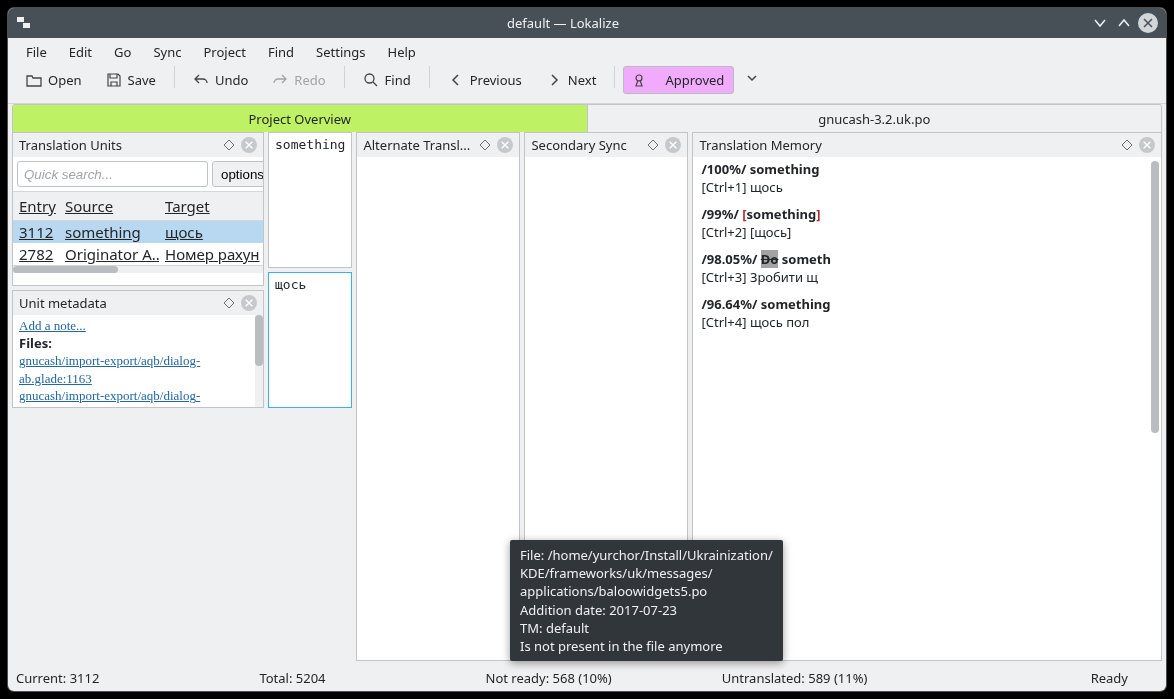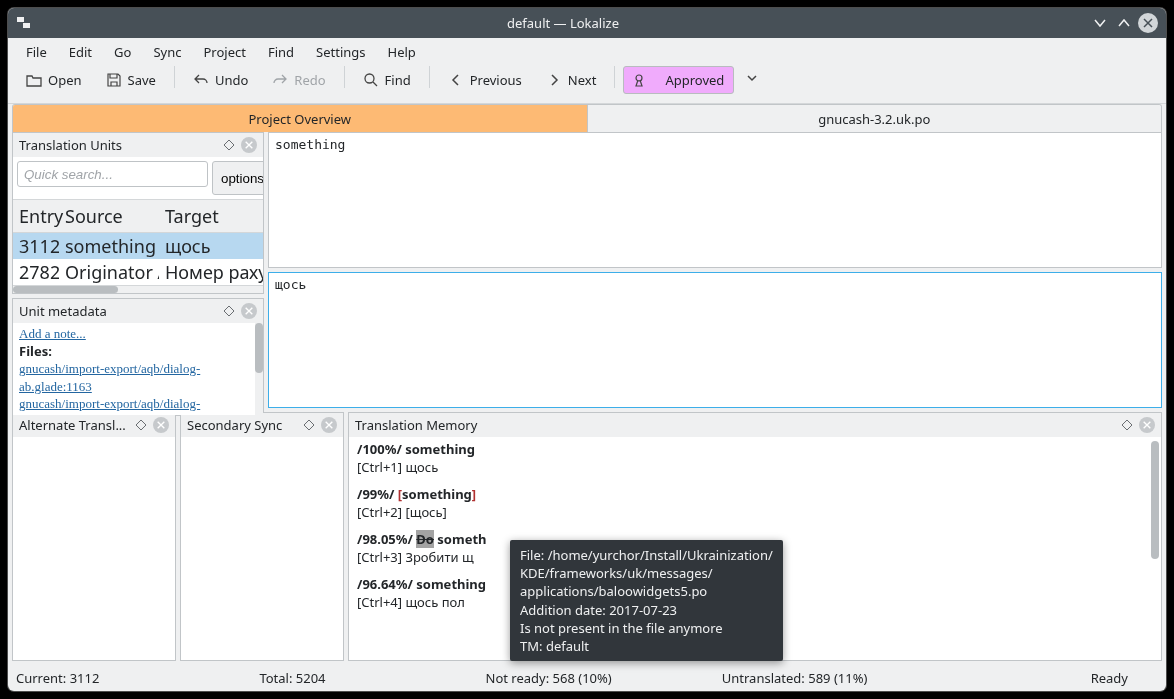--- a/index.html
+++ b/index.html
@@ -17,39 +17,39 @@
   
   .toolbar { height: 38px; display: flex; align-items: flex-start; padding: 0 8px; gap: 4px; border-bottom: 1px solid #d4d7d9; }
   .tbtn { display: flex; align-items: center; gap: 6px; padding: 5px 10px; border-radius: 3px; }
   .tbtn.disabled { color: #a0a4a8; }
   .tbtn.toggled { background: #f0abfc; border: 1px solid #b8bcbf; padding: 4px 9px; gap: 16px; }
   .sep { width: 1px; height: 22px; background: #cfd3d6; margin: 0 4px; }
   .dropbtn { padding: 4px 6px; }
   
   .tabs { height: 28px; display: flex; margin: 0 4px; border: 1px solid #c1c5c8; border-bottom: none; border-radius: 3px 3px 0 0; overflow: hidden; }
   .tab { flex: 1; display: flex; align-items: center; justify-content: center; background: #eff0f1; }
-  .tab.active { background: #fdba74; }
+  .tab.active { background: #bef264; }
   .tab + .tab { border-left: 1px solid #c1c5c8; }
   
-  .main { flex: 1; display: flex; flex-direction: column; padding: 0 4px 4px 4px; gap: 4px; min-height:0; }
+  .main { flex: 1; display: flex; flex-direction: row; padding: 0 4px 4px 4px; gap: 4px; min-height:0; }
   .row1 { display: flex; gap: 4px; height: 276px; }
   .row2 { display: flex; gap: 4px; flex: 1; min-height:0; }
   .panel { border: 1px solid #c1c5c8; background: #fff; display: flex; flex-direction: column; min-width:0; }
   .panel .ph { display: flex; align-items: center; padding: 3px 6px; background: #eff0f1; color: #232629; font-size: 13px; gap: 4px; }
   .panel .ph .ptitle { flex: 1; white-space: nowrap; overflow: hidden; text-overflow: ellipsis; }
   .panel .ph .pbtn { width: 16px; height: 16px; display: inline-flex; align-items: center; justify-content: center; color: #6a6e72; }
   .panel .ph .pbtn.close { background:#c6c9cc; border-radius:8px; color:#fff; }
   .panel .pb { flex: 1; overflow: hidden; background:#fff; }
   
   .leftcol { width: 252px; display: flex; flex-direction: column; gap: 4px; }
   .tu-search { display:flex; gap:4px; padding:4px; }
   .tu-search input { flex:1; height:26px; border:1px solid #bfc3c6; border-radius:3px; padding:0 6px; background:#fff; }
   .tu-search input::placeholder { color:#a0a4a8; font-style: italic; }
-  .tu-search button { height:34px; padding:0 8px; border:1px solid #bfc3c6; background:#eff0f1; border-radius:3px; }
-  .tu-table { font-size:18px; }
+  .tu-search button { height:26px; padding:0 8px; border:1px solid #bfc3c6; background:#eff0f1; border-radius:3px; }
+  .tu-table { font-size:15px;text-decoration:underline; }
   .tu-head { display:flex; background:#eff0f1; border-top:1px solid #d4d7d9; border-bottom:1px solid #d4d7d9; }
   .tu-head div { padding:4px 6px; }
   .tu-head .c1 { width:46px; display:flex; align-items:center; gap:2px; }
   .tu-head .c2 { width:100px; }
   .tu-head .c3 { flex:1; }
   .tu-body .trow { display:flex; }
   .tu-body .trow div { padding:1px 6px; white-space:nowrap; overflow:hidden; }
   .tu-body .trow .c1 { width:46px; } .tu-body .trow .c2 { width:100px; } .tu-body .trow .c3 { flex:1; }
   .tu-body .trow.sel { background:#b7d8f0; }
   .tu-scroll { height:8px; background:#eff0f1; border-top:1px solid #d4d7d9; position:relative; }
@@ -355,16 +355,16 @@
     <div class="s3">Not ready: 568 (10%)</div>
     <div class="s4">Untranslated: 589 (11%)</div>
     <div class="s5">Ready</div>
   </div>
 
   <div class="tooltip">
     <div>File: /home/yurchor/Install/Ukrainization/</div>
     <div>KDE/frameworks/uk/messages/</div>
     <div>applications/baloowidgets5.po</div>
     <div>Addition date: 2017-07-23</div>
+    <div>TM: default</div>
     <div>Is not present in the file anymore</div>
-    <div>TM: default</div>
   </div>
 </div>
 
 </body></html>

